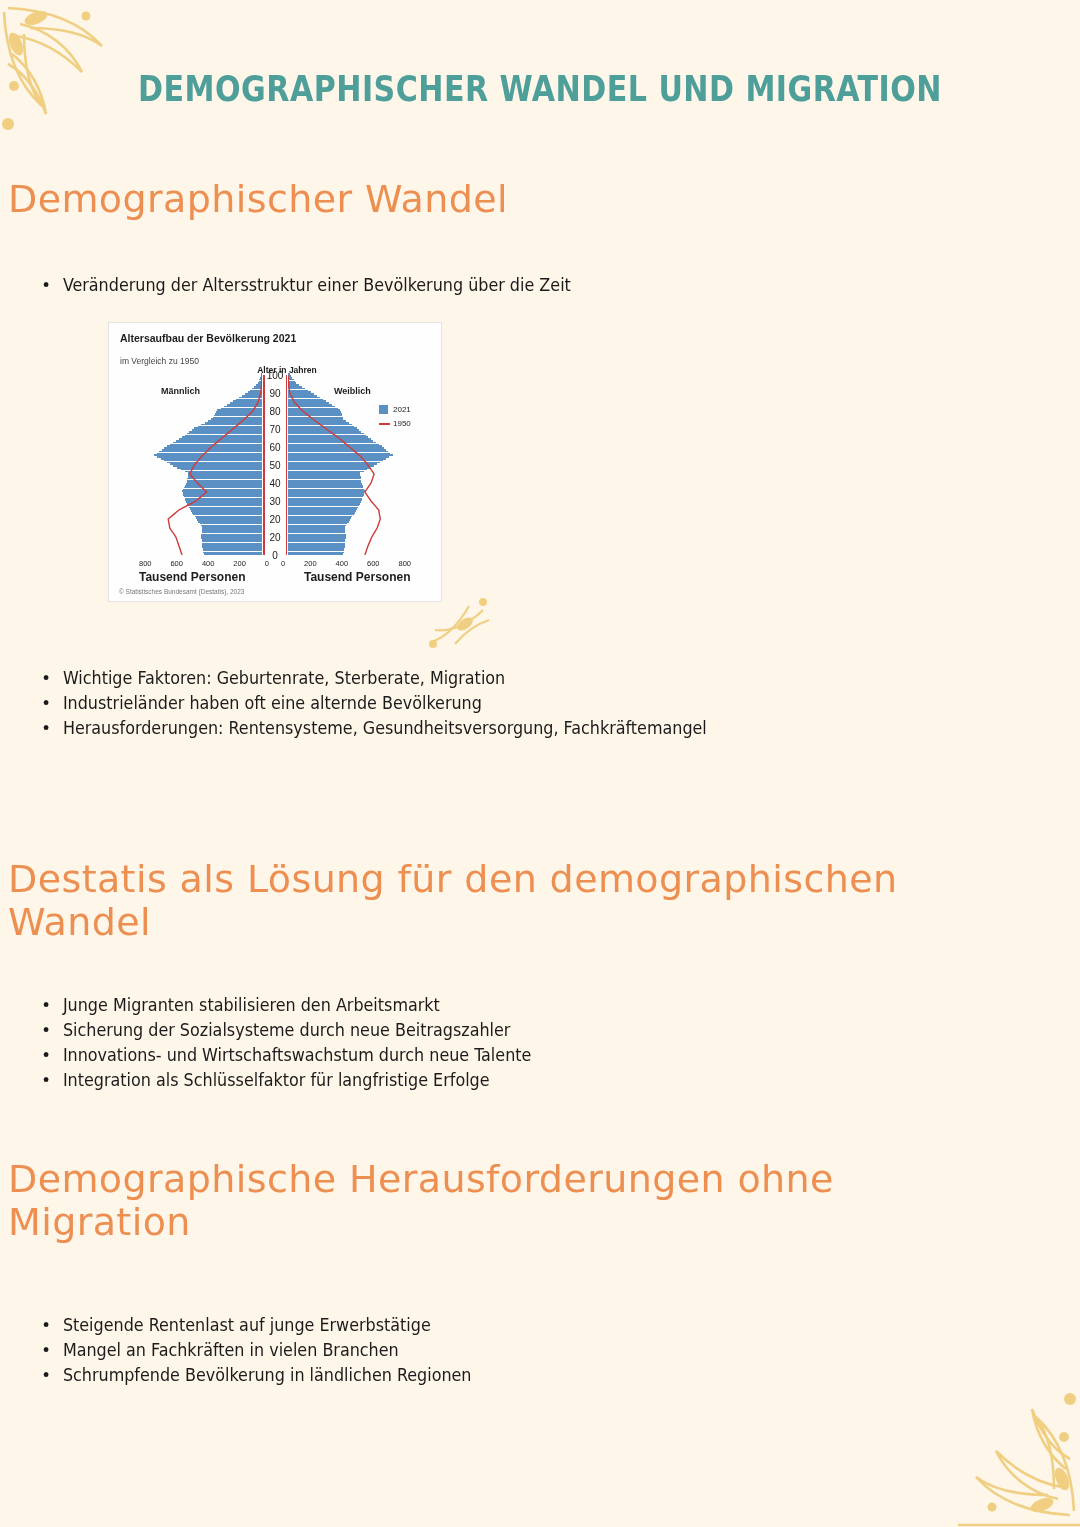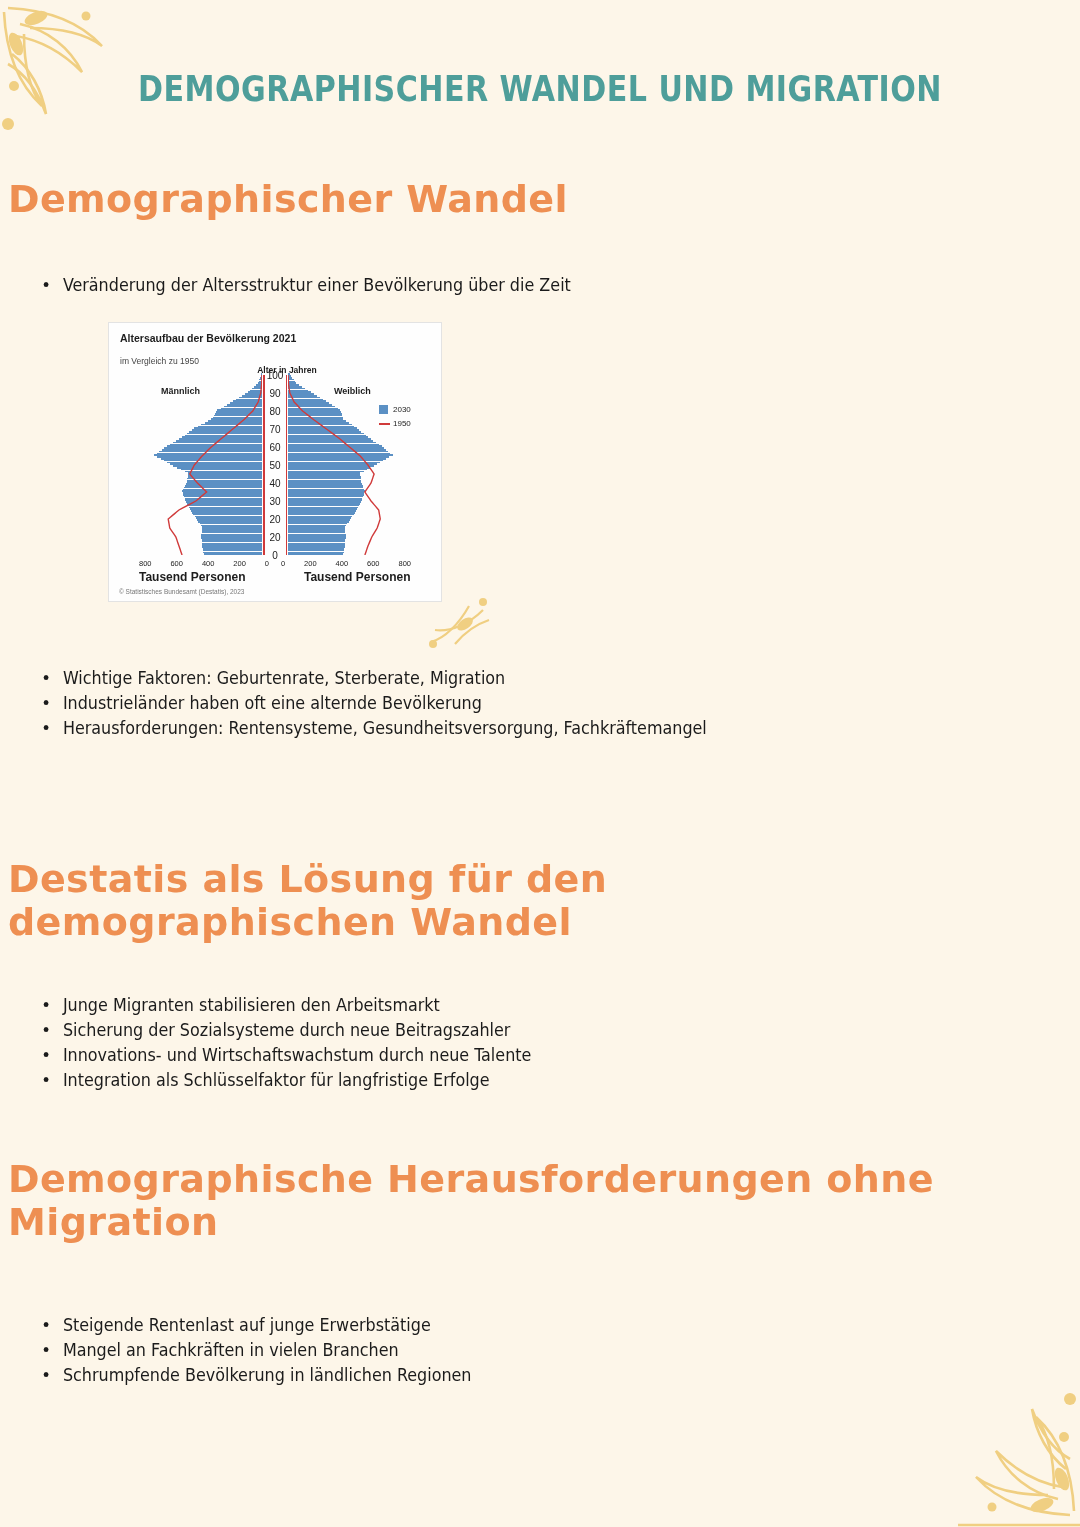--- a/index.html
+++ b/index.html
@@ -37,21 +37,21 @@
     font-size: 36px;
     letter-spacing: 0.5px;
     transform: scaleX(0.93);
   }
 
   
   .section-heading {
     position: absolute;
     color: #ee8f52;
     font-size: 38px;
-    font-weight: bold;
+    font-weight: normal;
     line-height: 1.12;
     letter-spacing: 0.4px;
     font-family: "DejaVu Sans", sans-serif;
   }
   #heading-1 { top: 178px; left: 8px; }
   #heading-2 { top: 858px; left: 8px; width: 930px; }
   #heading-3 { top: 1158px; left: 8px; width: 930px; }
 
   
   .bullets {
@@ -513,21 +513,21 @@
         <div class="axis-tick" style="top:121.0px">30</div>
         <div class="axis-tick" style="top:139.0px">20</div>
         <div class="axis-tick" style="top:157.0px">20</div>
         <div class="axis-tick" style="top:175.0px">0</div>
       </div>
   </div>
 
   <div class="legend">
     <div class="legend-row">
       <span class="legend-swatch-box"></span>
-      <span>2030</span>
+      <span>2021</span>
     </div>
     <div class="legend-row">
       <span class="legend-swatch-line"></span>
       <span>1950</span>
     </div>
   </div>
 
   <div class="fig-x-left" id="xticks-left">
       <span>800</span>
       <span>600</span>

